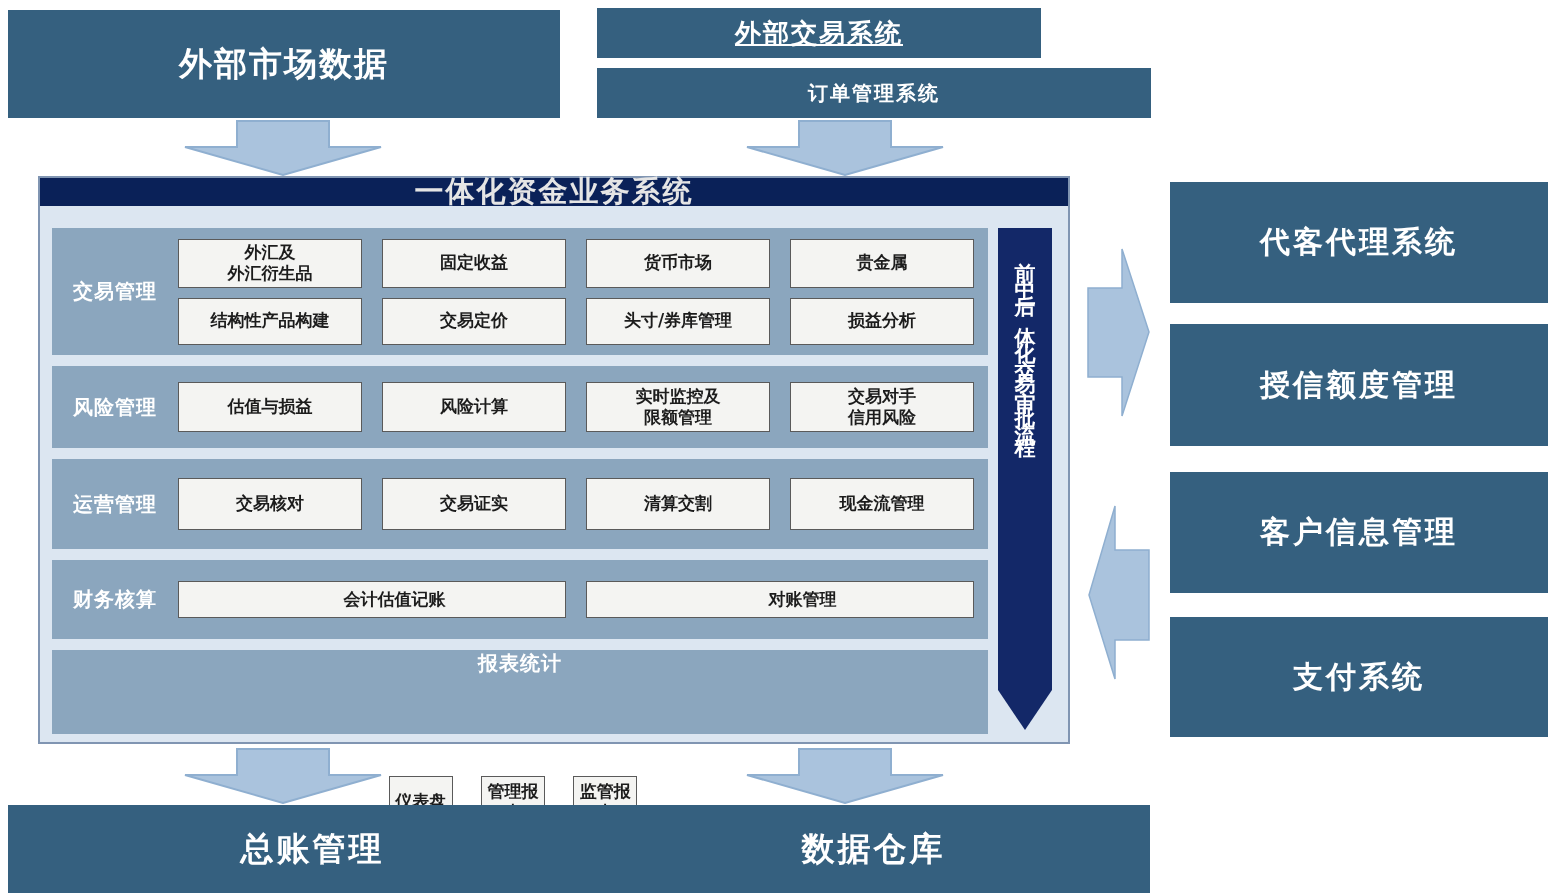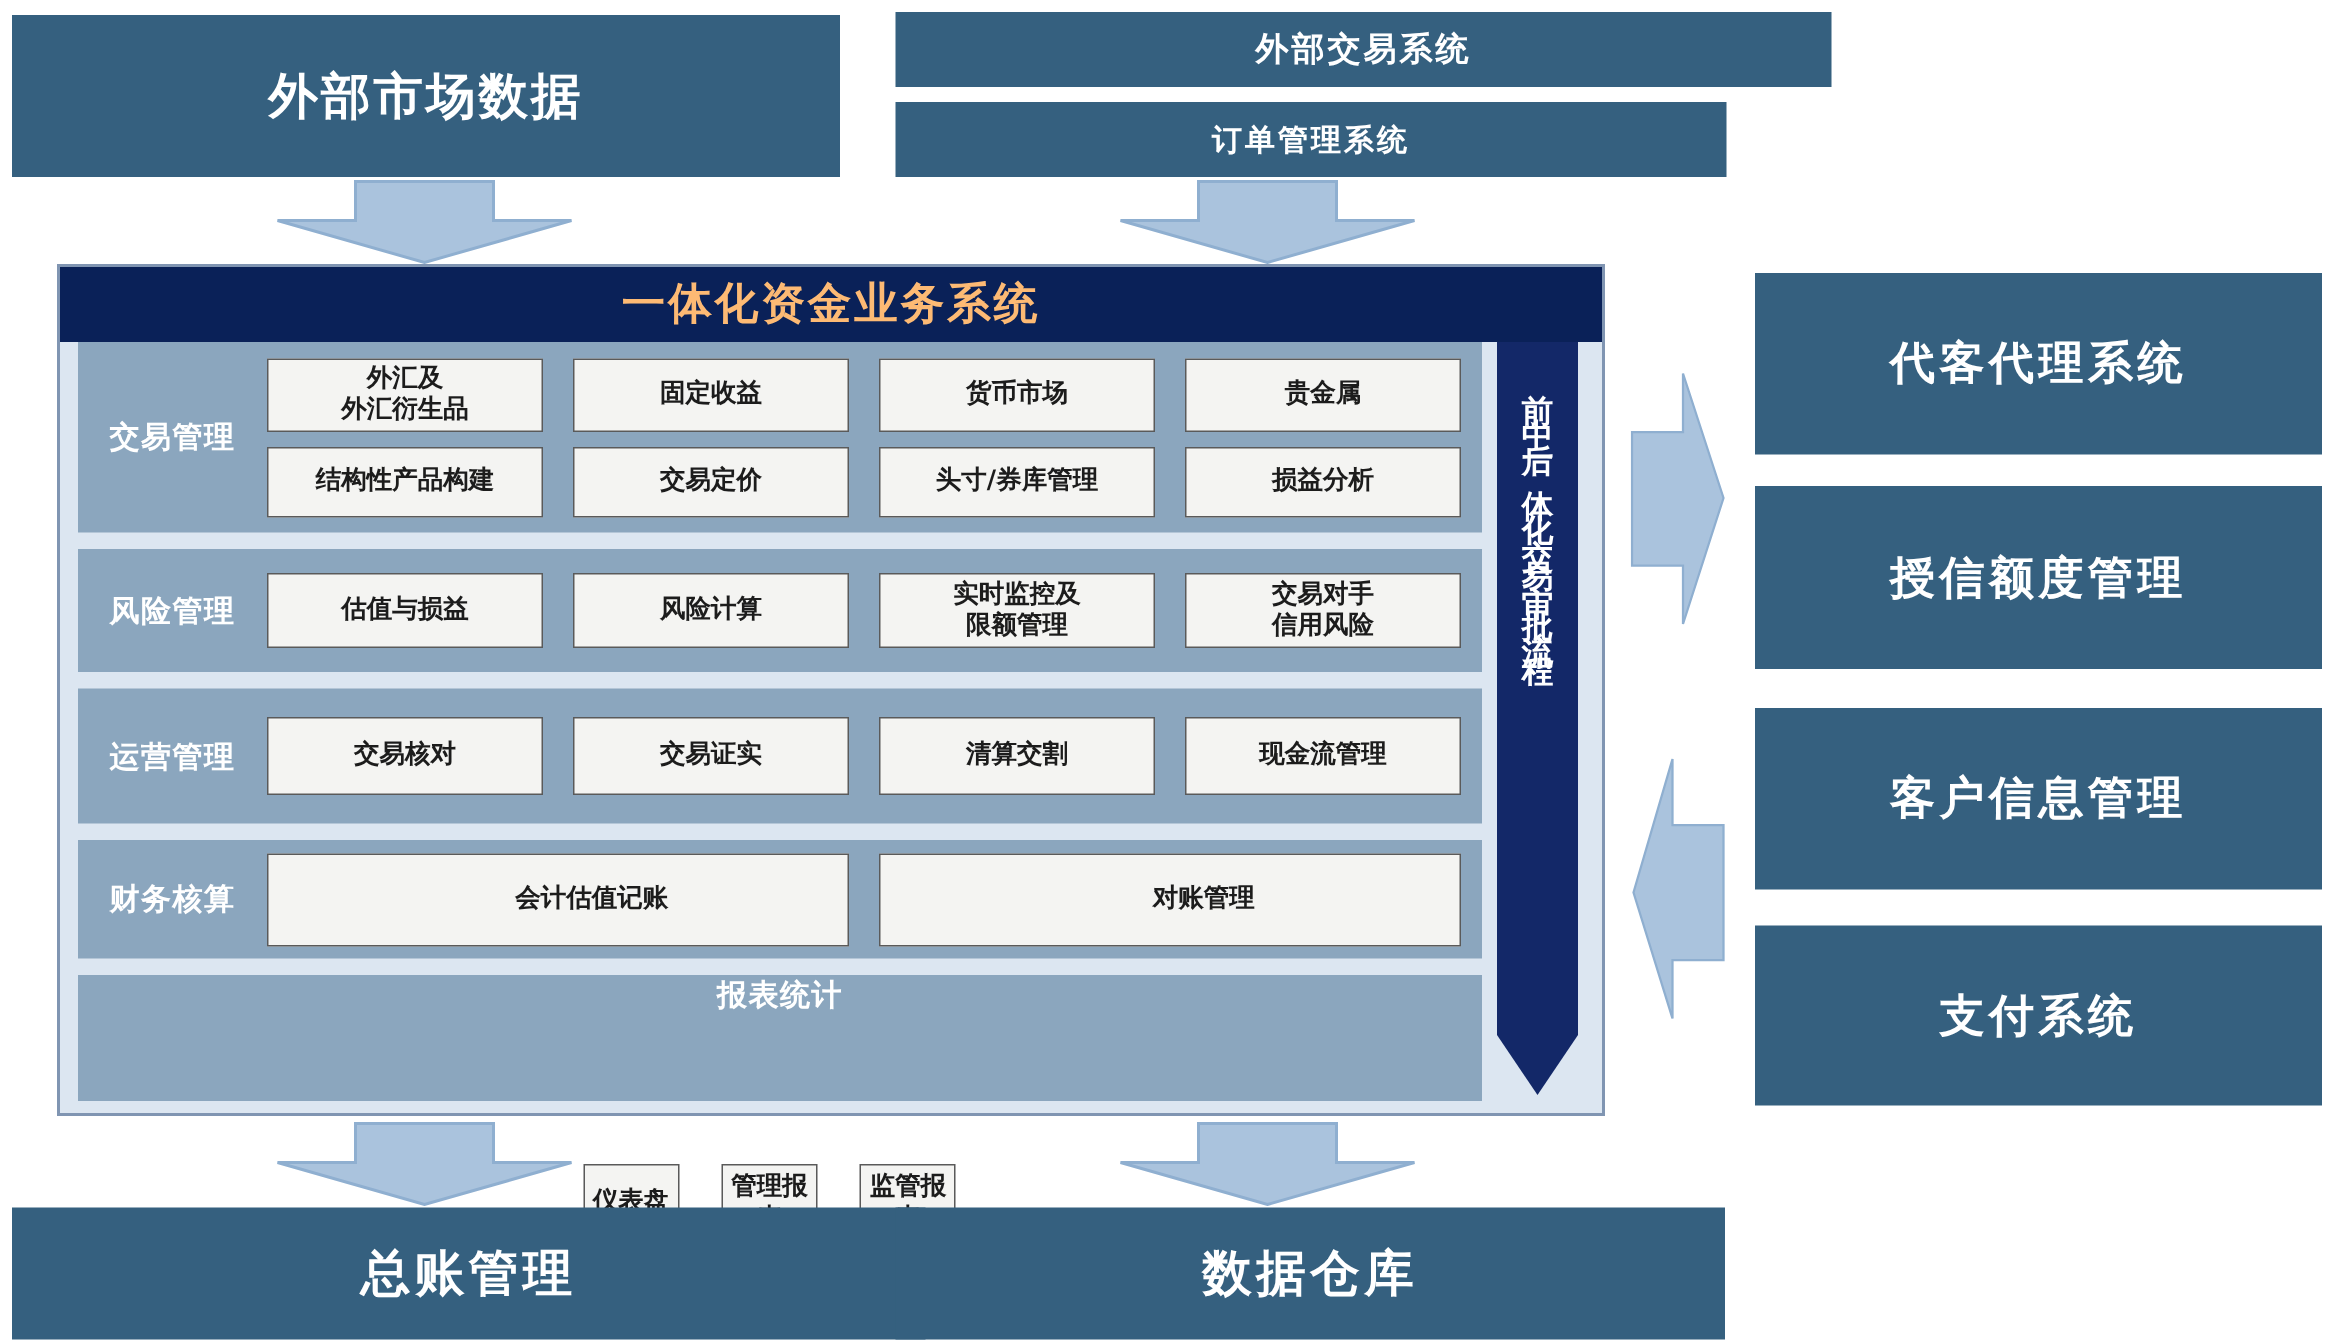--- a/index.html
+++ b/index.html
@@ -3,47 +3,47 @@
 <meta charset="utf-8">
 <style>
   html,body{margin:0;padding:0;background:#ffffff;}
   body{font-family:"DejaVu Sans","Liberation Sans",sans-serif;}
   .canvas{position:relative;width:1557px;height:895px;background:#ffffff;overflow:hidden;}
 
   
   .darkbox{position:absolute;background:var(--box_dark);color:#ffffff;display:flex;
            align-items:center;justify-content:center;font-weight:bold;text-align:center;}
   .t-market{left:8px;top:10px;width:552px;height:108px;font-size:33px;letter-spacing:2px;}
-  .t-exttrade{left:597px;top:8px;width:624px;height:50px;font-size:22px;letter-spacing:2px;}
+  .t-exttrade{left:597px;top:8px;width:444px;height:50px;font-size:26px;letter-spacing:2px;text-decoration:underline;}
   .t-order{left:597px;top:68px;width:554px;height:50px;font-size:20px;letter-spacing:2px;}
   .r-box{left:1170px;width:378px;font-size:30px;letter-spacing:3px;}
   .r-box1{top:182px;height:121px;} .r-box2{top:324px;height:122px;}
   .r-box3{top:472px;height:121px;} .r-box4{top:617px;height:120px;}
   .b-ledger{left:8px;top:805px;width:609px;height:88px;font-size:33px;letter-spacing:3px;}
   .b-dwh{left:597px;top:805px;width:553px;height:88px;font-size:33px;letter-spacing:3px;}
 
   
   .container{position:absolute;left:38px;top:176px;width:1032px;height:568px;
              background:var(--container_bg);border:2px solid var(--container_border);
              box-sizing:border-box;}
-  .title-bar{height:50px;background:var(--navy_title);color:#fdba74;display:flex;
+  .title-bar{height:28px;background:var(--navy_title);color:#e5e5e5;display:flex;
              align-items:center;justify-content:center;font-size:29px;font-weight:bold;letter-spacing:2px;}
   .rows{position:absolute;left:12px;top:50px;width:936px;display:flex;flex-direction:column;gap:11px;}
   .panel{background:var(--panel);display:flex;align-items:center;box-sizing:border-box;}
   .panel-label{width:126px;flex:0 0 126px;color:#ffffff;font-size:20px;font-weight:bold;
                text-align:center;letter-spacing:1px;}
   .cells{flex:1;display:flex;gap:20px;align-items:center;padding-right:14px;}
   .cells.g28{gap:28px;}
   .cell{flex:1;background:var(--cell_bg);border:1px solid var(--cell_border);color:#1c1c1c;
         display:flex;align-items:center;justify-content:center;text-align:center;
         font-size:17px;font-weight:bold;white-space:pre-line;line-height:1.25;box-sizing:border-box;}
   .row1{height:127px;}
   .row2{height:82px;}  .row2 .cell{height:50px;}
   .row3{height:90px;}  .row3 .cell{height:52px;}
-  .row4{height:79px;}  .row4 .cell{height:62px;padding-left:45px;}
+  .row4{height:79px;}  .row4 .cell{height:37px;padding-left:45px;}
   .row5{height:84px;flex-direction:column;}  .row5 .cell{height:52px;}
 
   
   .ribbon{position:absolute;top:50px;right:16px;width:54px;height:502px;background:var(--navy_ribbon);
           clip-path:polygon(0 0,100% 0,100% calc(100% - 40px),50% 100%,0 calc(100% - 40px));
           display:flex;align-items:flex-start;justify-content:center;}
   .ribbon-text{margin-top:18px;writing-mode:vertical-rl;text-orientation:upright;color:#ffffff;
                font-size:21px;font-weight:bold;letter-spacing:16px;}
 
   

